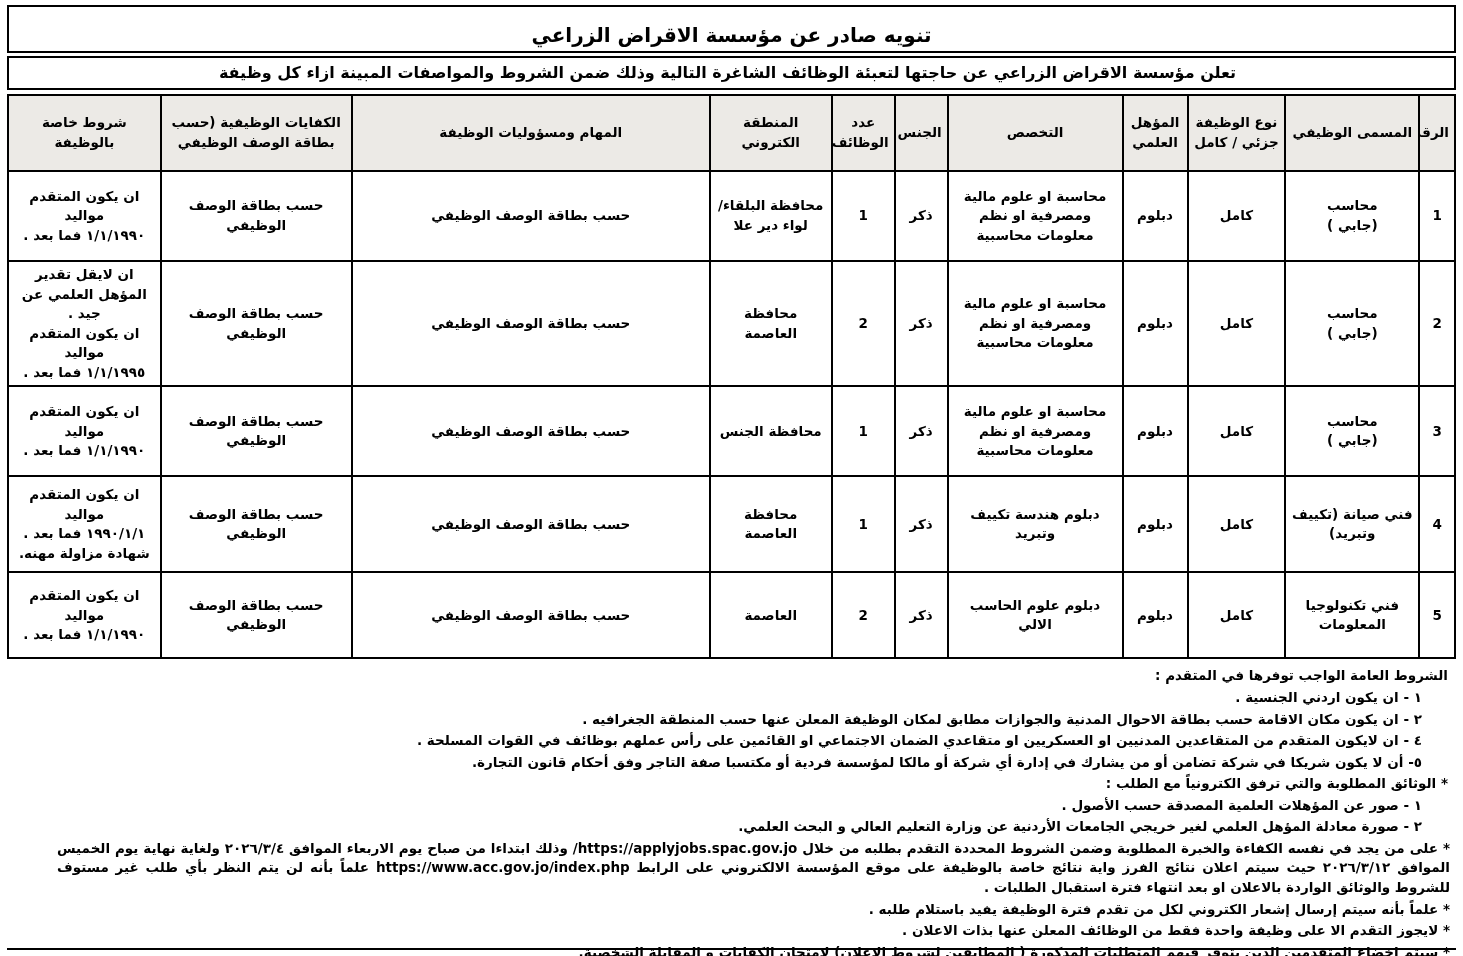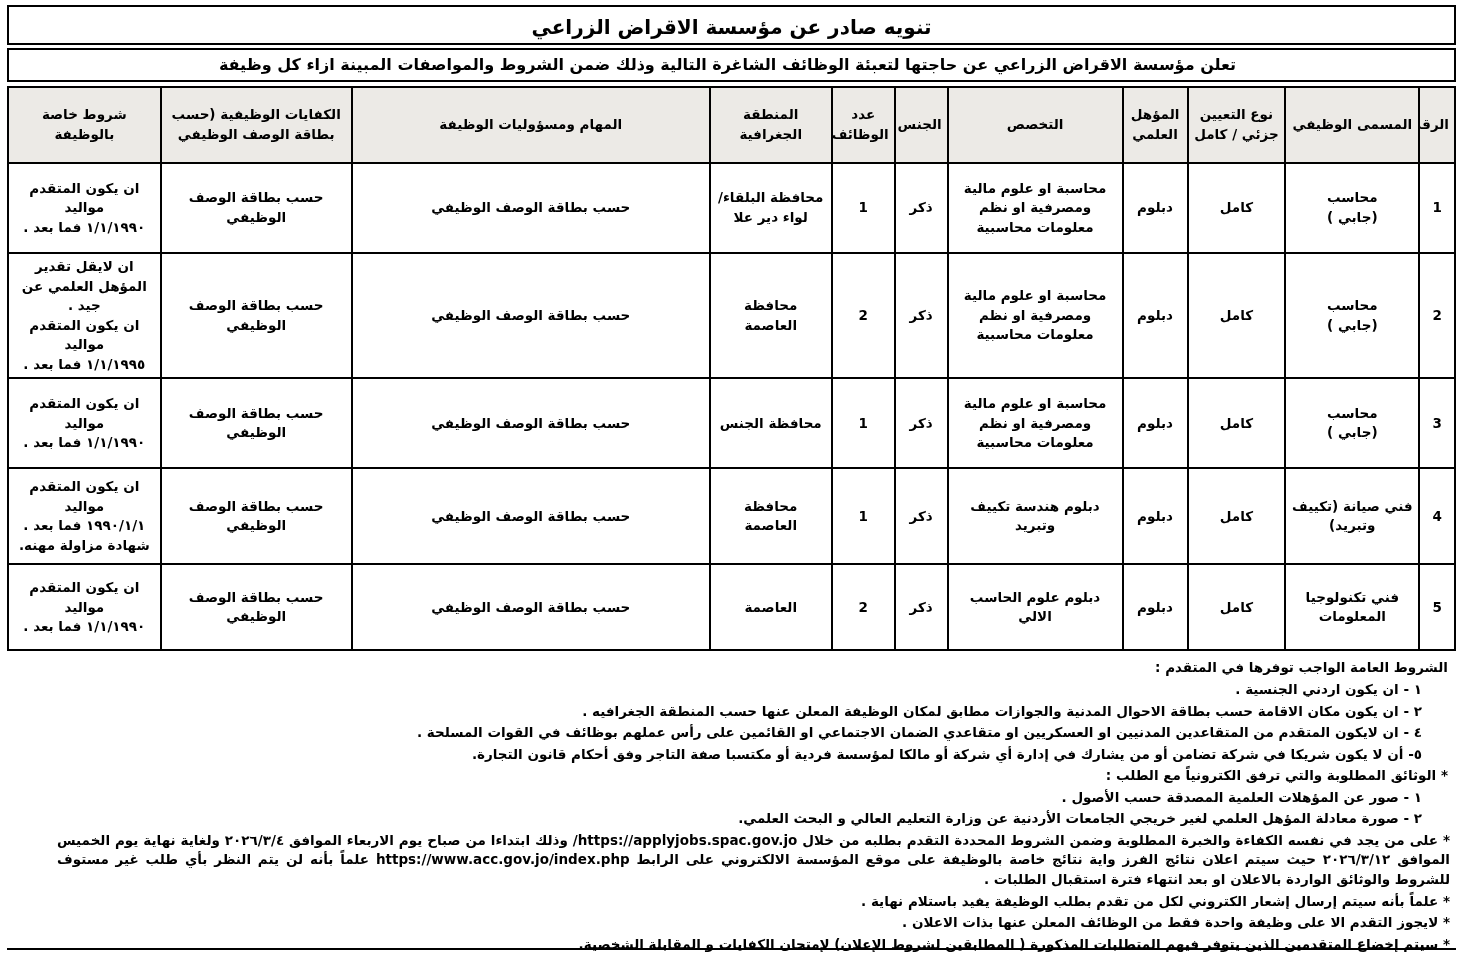--- a/index.html
+++ b/index.html
@@ -16,21 +16,21 @@
     width: 1463px; height: 956px;
     padding: 5px 7px;
     direction: rtl;
     background: #fff;
     overflow: hidden;
   }
   .title-box {
     border: 2.5px solid #000;
     text-align: center;
     font-size: 20px;
-    padding: 8px 0 4px 0;
+    padding: 16px 0 4px 0;
     letter-spacing: 0.5px;
   }
   .subtitle-box {
     border: 2.5px solid #000;
     text-align: center;
     font-size: 16px;
     padding: 5px 8px 6px 0;
     margin-top: 3px;
   }
   table.jobs-table {
@@ -98,26 +98,26 @@
       <col style="width:62px">
       <col style="width:120px">
       <col style="width:352px">
       <col style="width:188px">
       <col style="width:150px">
     </colgroup>
     <thead>
       <tr>
         <th>الرقم</th>
         <th>المسمى الوظيفي</th>
-        <th>نوع التعيين جزئي / كامل</th>
+        <th>نوع الوظيفة جزئي / كامل</th>
         <th>المؤهل العلمي</th>
         <th>التخصص</th>
         <th>الجنس</th>
         <th>عدد الوظائف</th>
-        <th>المنطقة الجغرافية</th>
+        <th>المنطقة الكتروني</th>
         <th>المهام ومسؤوليات الوظيفة</th>
         <th>الكفايات الوظيفية (حسب بطاقة الوصف الوظيفي</th>
         <th>شروط خاصة بالوظيفة</th>
       </tr>
     </thead>
     <tbody>
       <tr>
         <td>1</td>
         <td>محاسب
 (جابي )</td>
@@ -201,20 +201,20 @@
   <div class="notes">
     <div class="note heading">الشروط العامة الواجب توفرها في المتقدم :</div>
     <div class="note indent">١ - ان يكون اردني الجنسية .</div>
     <div class="note indent">٢ -  ان يكون مكان الاقامة حسب بطاقة الاحوال المدنية والجوازات مطابق لمكان الوظيفة المعلن عنها حسب المنطقة الجغرافيه .</div>
     <div class="note indent">٤ - ان لايكون المتقدم من المتقاعدين المدنيين او العسكريين او متقاعدي الضمان الاجتماعي او القائمين على رأس عملهم بوظائف في القوات المسلحة .</div>
     <div class="note indent">٥- أن لا يكون شريكا في شركة تضامن أو من يشارك في إدارة أي شركة أو مالكا لمؤسسة فردية أو مكتسبا صفة التاجر وفق أحكام قانون التجارة.</div>
     <div class="note heading">* الوثائق المطلوبة والتي ترفق الكترونياً مع الطلب :</div>
     <div class="note indent">١ -  صور عن المؤهلات العلمية المصدقة حسب الأصول .</div>
     <div class="note indent">٢ -  صورة معادلة المؤهل العلمي لغير خريجي الجامعات الأردنية عن وزارة التعليم العالي و البحث العلمي.</div>
     <div class="note long">* على من يجد في نفسه الكفاءة والخبرة المطلوبة وضمن الشروط المحددة التقدم بطلبه من خلال https://applyjobs.spac.gov.jo/ وذلك ابتداءا من صباح يوم الاربعاء الموافق ٢٠٢٦/٣/٤ ولغاية نهاية يوم الخميس الموافق ٢٠٢٦/٣/١٢ حيث سيتم اعلان نتائج الفرز واية نتائج خاصة بالوظيفة على موقع المؤسسة الالكتروني على الرابط https://www.acc.gov.jo/index.php علماً بأنه لن يتم النظر بأي طلب غير مستوف للشروط والوثائق الواردة بالاعلان او بعد انتهاء فترة استقبال الطلبات .</div>
-    <div class="note">* علماً بأنه سيتم إرسال إشعار الكتروني لكل من تقدم بطلب الوظيفة يفيد باستلام نهاية .</div>
+    <div class="note">* علماً بأنه سيتم إرسال إشعار الكتروني لكل من تقدم فترة الوظيفة يفيد باستلام طلبه .</div>
     <div class="note">* لايجوز التقدم الا على وظيفة واحدة فقط من الوظائف المعلن عنها بذات الاعلان .</div>
     <div class="note">* سيتم إخضاع المتقدمين الذين يتوفر فيهم المتطلبات المذكورة ( المطابقين لشروط الإعلان) لإمتحان الكفايات و المقابلة الشخصية.</div>
   </div>
 
   <div class="bottom-rule"></div>
 
 </div>
 
 </body></html>

